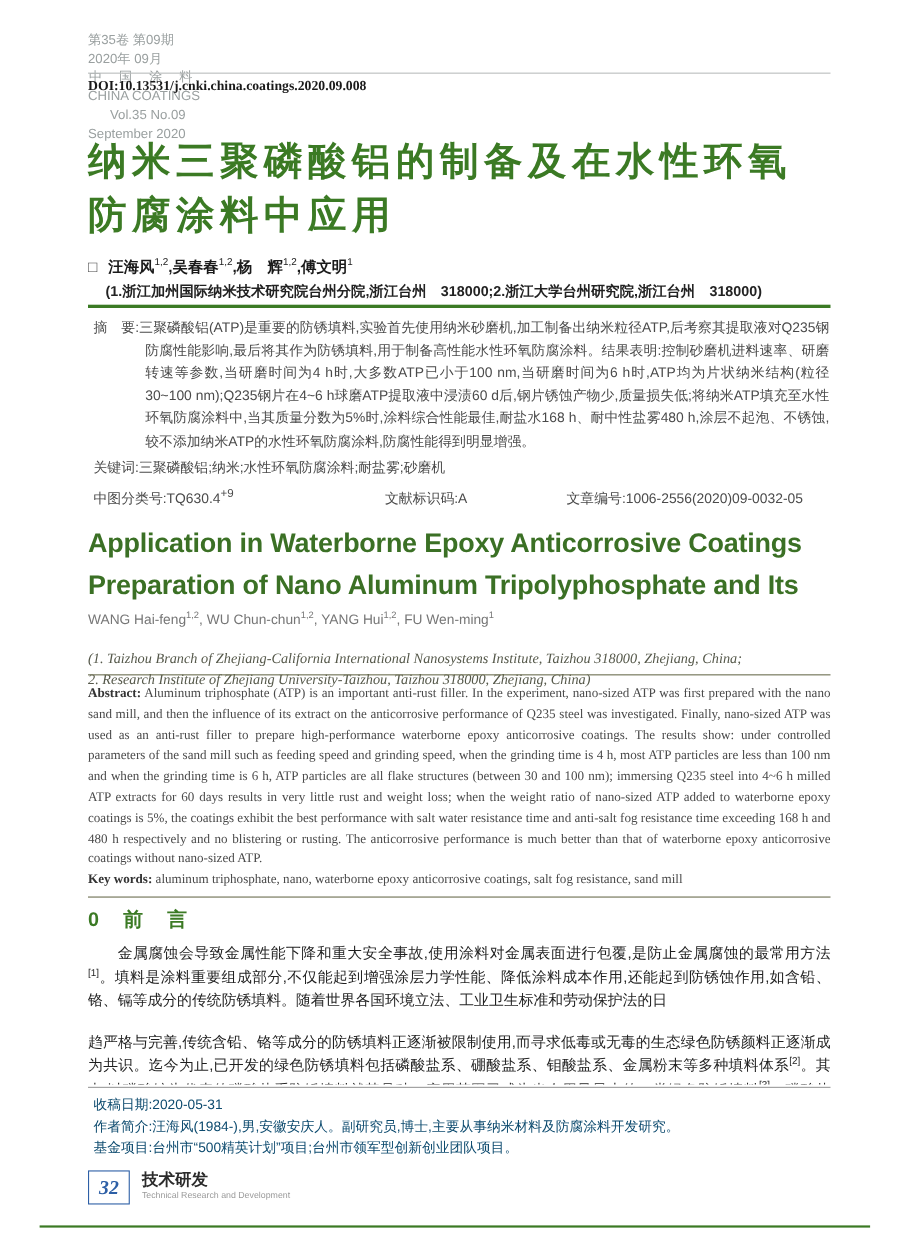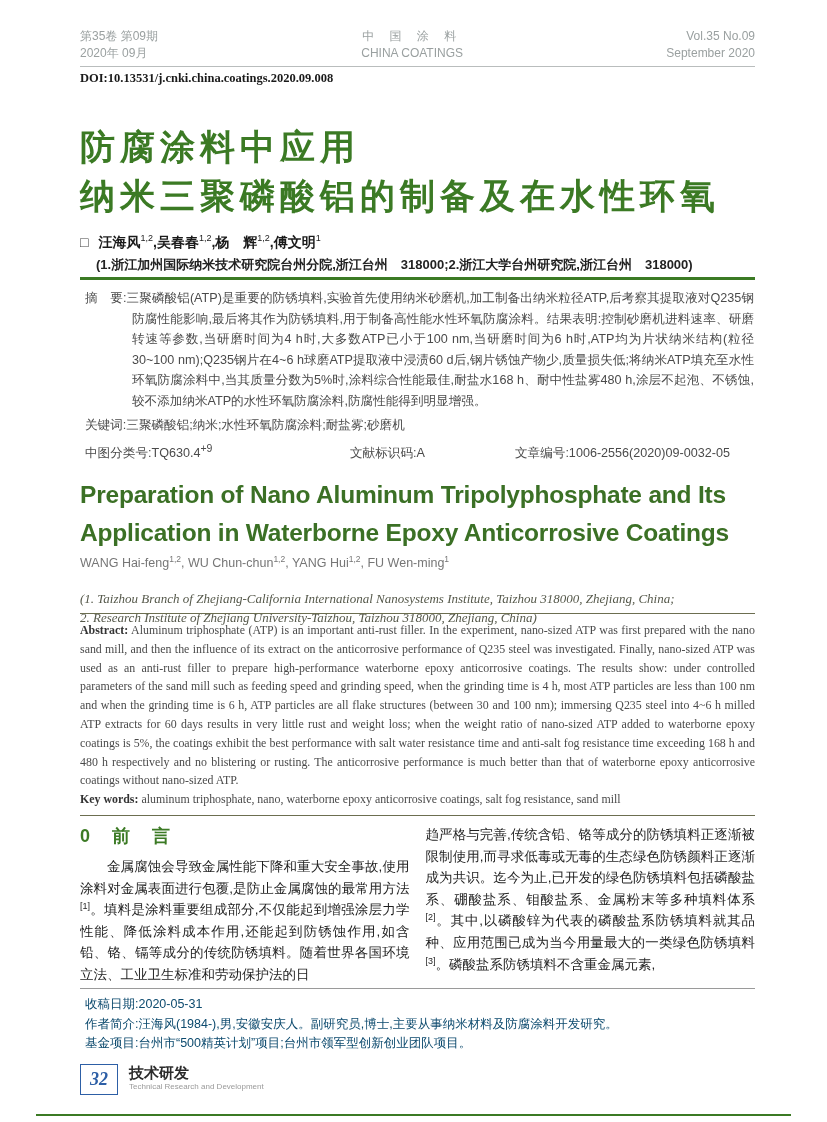--- a/index.html
+++ b/index.html
@@ -1,18 +1,18 @@
 <!DOCTYPE html>
 <html><head>
 <meta charset="utf-8">
 <style>
   html,body{margin:0;padding:0;background:#ffffff;}
   body{width:827px;height:1122px;position:relative;overflow:hidden;
        font-family:"Liberation Sans","DejaVu Sans",sans-serif;color:#333;}
-  .abs{position:absolute;left:80px;right:72px;}
+  .abs{position:absolute;left:80px;right:72px;flex-direction:column;}
   
   .hdr{top:28px;display:flex;justify-content:space-between;align-items:flex-start;
        color:#9aa0a0;font-size:12px;line-height:17px;}
   .hdr .c{text-align:center;}
   .hdr .r{text-align:right;}
   .hdr .cn-sp{letter-spacing:6px;}
   .hdr-rule{top:66px;border-top:1px solid #b9bdbd;height:0;}
   .doi{top:71px;font-family:"Liberation Serif","DejaVu Serif",serif;font-weight:bold;
        color:#1a1a1a;font-size:12.5px;}
   
@@ -84,22 +84,22 @@
   </div>
   <div class="r">
     <div>Vol.35 No.09</div>
     <div>September 2020</div>
   </div>
 </div>
 <div class="abs hdr-rule"></div>
 <div class="abs doi">DOI:10.13531/j.cnki.china.coatings.2020.09.008</div>
 
 <div class="abs title-cn">
+  <div>纳米三聚磷酸铝的制备及在水性环氧</div>
   <div>防腐涂料中应用</div>
-  <div>纳米三聚磷酸铝的制备及在水性环氧</div>
 </div>
 
 <div class="abs authors-cn">
   <span class="marker">□</span><span><span>汪海风</span><sup>1,2</sup></span><span>,</span><span><span>吴春春</span><sup>1,2</sup></span><span>,</span><span><span>杨　辉</span><sup>1,2</sup></span><span>,</span><span><span>傅文明</span><sup>1</sup></span>
 </div>
 <div class="abs affil-cn">(1.浙江加州国际纳米技术研究院台州分院,浙江台州　318000;2.浙江大学台州研究院,浙江台州　318000)</div>
 <div class="abs green-rule"></div>
 
 <div class="abstract-cn abs">
   <p><span class="lbl">摘　要:</span><span>三聚磷酸铝(ATP)是重要的防锈填料,实验首先使用纳米砂磨机,加工制备出纳米粒径ATP,后考察其提取液对Q235钢防腐性能影响,最后将其作为防锈填料,用于制备高性能水性环氧防腐涂料。结果表明:控制砂磨机进料速率、研磨转速等参数,当研磨时间为4 h时,大多数ATP已小于100 nm,当研磨时间为6 h时,ATP均为片状纳米结构(粒径30~100 nm);Q235钢片在4~6 h球磨ATP提取液中浸渍60 d后,钢片锈蚀产物少,质量损失低;将纳米ATP填充至水性环氧防腐涂料中,当其质量分数为5%时,涂料综合性能最佳,耐盐水168 h、耐中性盐雾480 h,涂层不起泡、不锈蚀,较不添加纳米ATP的水性环氧防腐涂料,防腐性能得到明显增强。</span></p>
@@ -107,22 +107,22 @@
       <p><span>关键词:</span><span>三聚磷酸铝;纳米;水性环氧防腐涂料;耐盐雾;砂磨机</span></p>
     </div>
   <div class="clc-row">
     <span class="f1"><span>中图分类号:</span><span>TQ630.4</span><sup>+9</sup></span>
     <span class="f2">文献标识码:A</span>
     <span class="f3">文章编号:1006-2556(2020)09-0032-05</span>
   </div>
 </div>
 
 <div class="abs title-en">
+  <div>Application in Waterborne Epoxy Anticorrosive Coatings</div>
   <div>Preparation of Nano Aluminum Tripolyphosphate and Its</div>
-  <div>Application in Waterborne Epoxy Anticorrosive Coatings</div>
 </div>
 
 <div class="abs authors-en">
   <span><span>WANG Hai-feng</span><sup>1,2</sup></span><span>, </span><span><span>WU Chun-chun</span><sup>1,2</sup></span><span>, </span><span><span>YANG Hui</span><sup>1,2</sup></span><span>, </span><span><span>FU Wen-ming</span><sup>1</sup></span>
 </div>
 <div class="abs affil-en">
   <div>(1. Taizhou Branch of Zhejiang-California International Nanosystems Institute, Taizhou 318000, Zhejiang, China;</div>
   <div>2. Research Institute of Zhejiang University-Taizhou, Taizhou 318000, Zhejiang, China)</div>
 </div>
 <div class="abs olive-rule rule1"></div>

